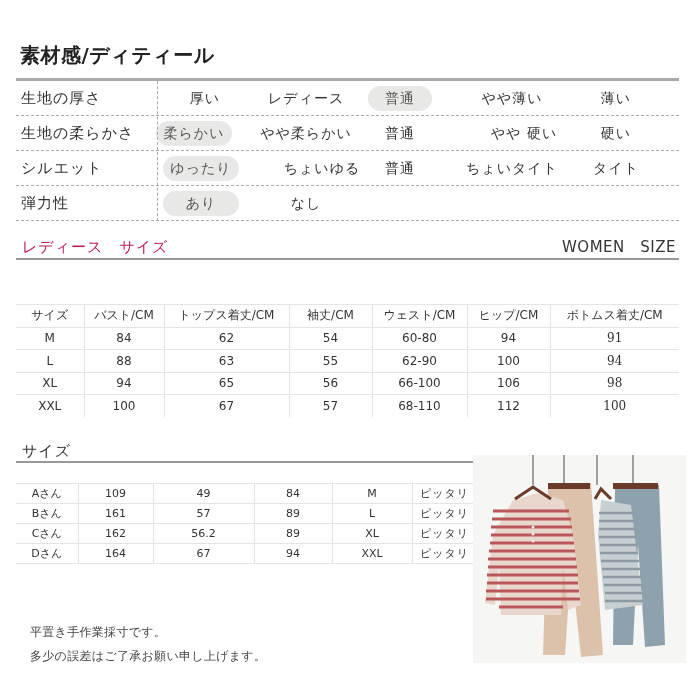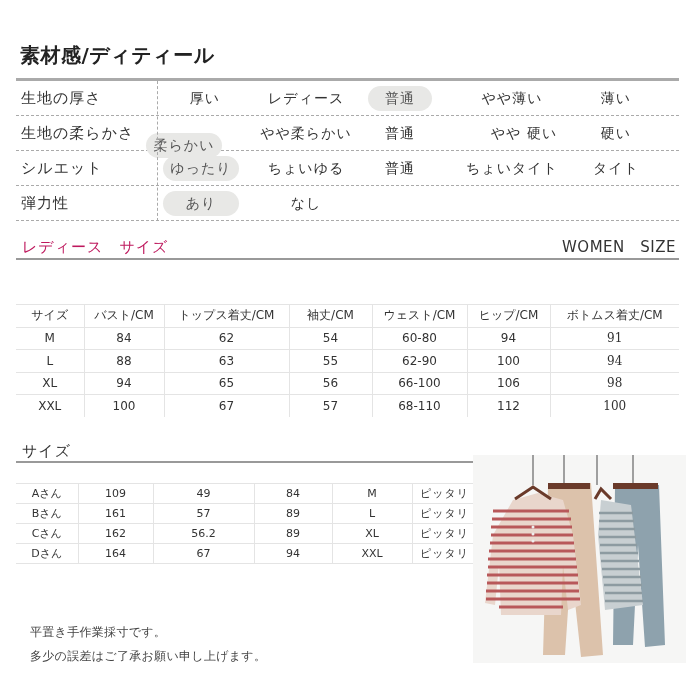--- a/index.html
+++ b/index.html
@@ -52,31 +52,31 @@
   <span class="attr-label">生地の厚さ</span>
   <span class="attr-opt" style="left:151px;">厚い</span>
   <span class="attr-opt" style="left:252px;">レディース</span>
   <span class="attr-opt sel" style="left:352px;width:64px;">普通</span>
   <span class="attr-opt" style="left:458px;">やや薄い</span>
   <span class="attr-opt" style="left:562px;">薄い</span>
 </div>
 
 <div class="abs attr-row" style="top:116px;">
   <span class="attr-label">生地の柔らかさ</span>
-  <span class="attr-opt sel" style="left:130px;margin-top:12px;">柔らかい</span>
+  <span class="attr-opt sel" style="left:140px;">柔らかい</span>
   <span class="attr-opt" style="left:242px;width:96px;">やや柔らかい</span>
   <span class="attr-opt" style="left:352px;width:64px;">普通</span>
   <span class="attr-opt" style="left:462px;width:92px;">やや 硬い</span>
   <span class="attr-opt" style="left:562px;">硬い</span>
 </div>
 
 <div class="abs attr-row" style="top:151px;">
   <span class="attr-label">シルエット</span>
   <span class="attr-opt sel" style="left:147px;">ゆったり</span>
-  <span class="attr-opt" style="left:247px;width:86px;">ちょいゆる</span>
+  <span class="attr-opt" style="left:263px;width:86px;">ちょいゆる</span>
   <span class="attr-opt" style="left:352px;width:64px;">普通</span>
   <span class="attr-opt" style="left:438px;width:116px;">ちょいタイト</span>
   <span class="attr-opt" style="left:562px;">タイト</span>
 </div>
 
 <div class="abs attr-row" style="top:186px;">
   <span class="attr-label">弾力性</span>
   <span class="attr-opt sel" style="left:147px;">あり</span>
   <span class="attr-opt" style="left:252px;">なし</span>
 </div>

